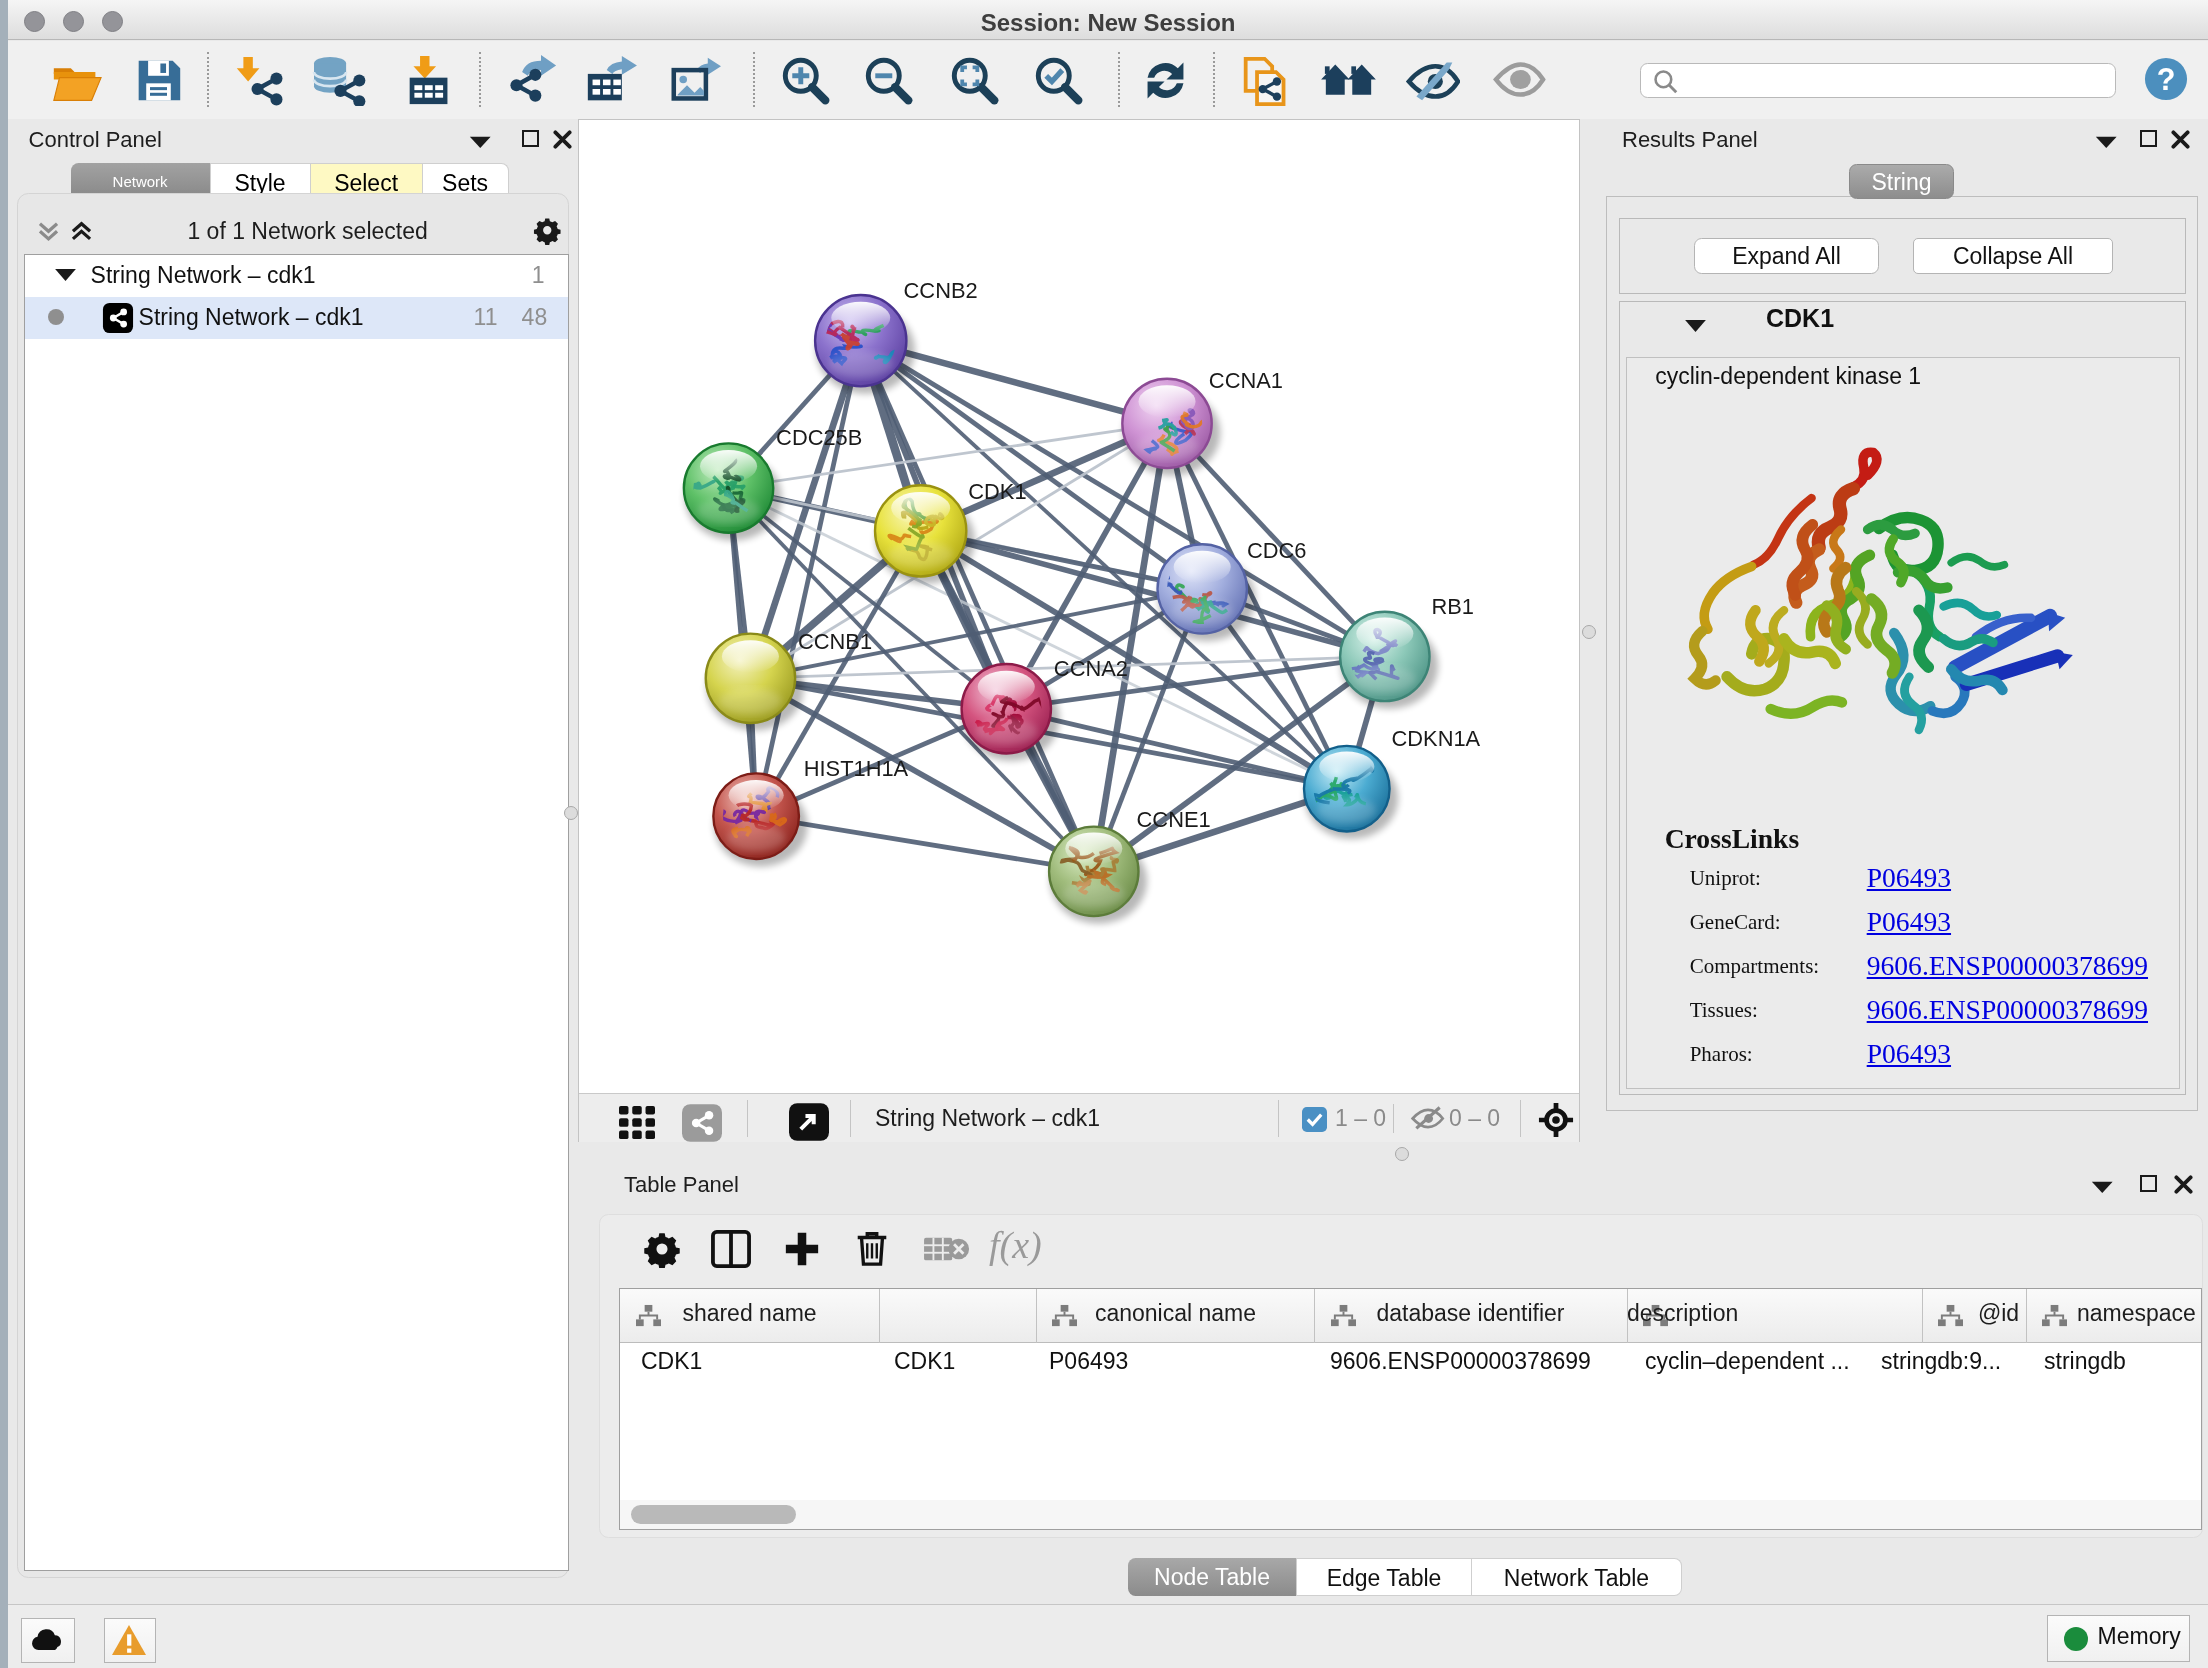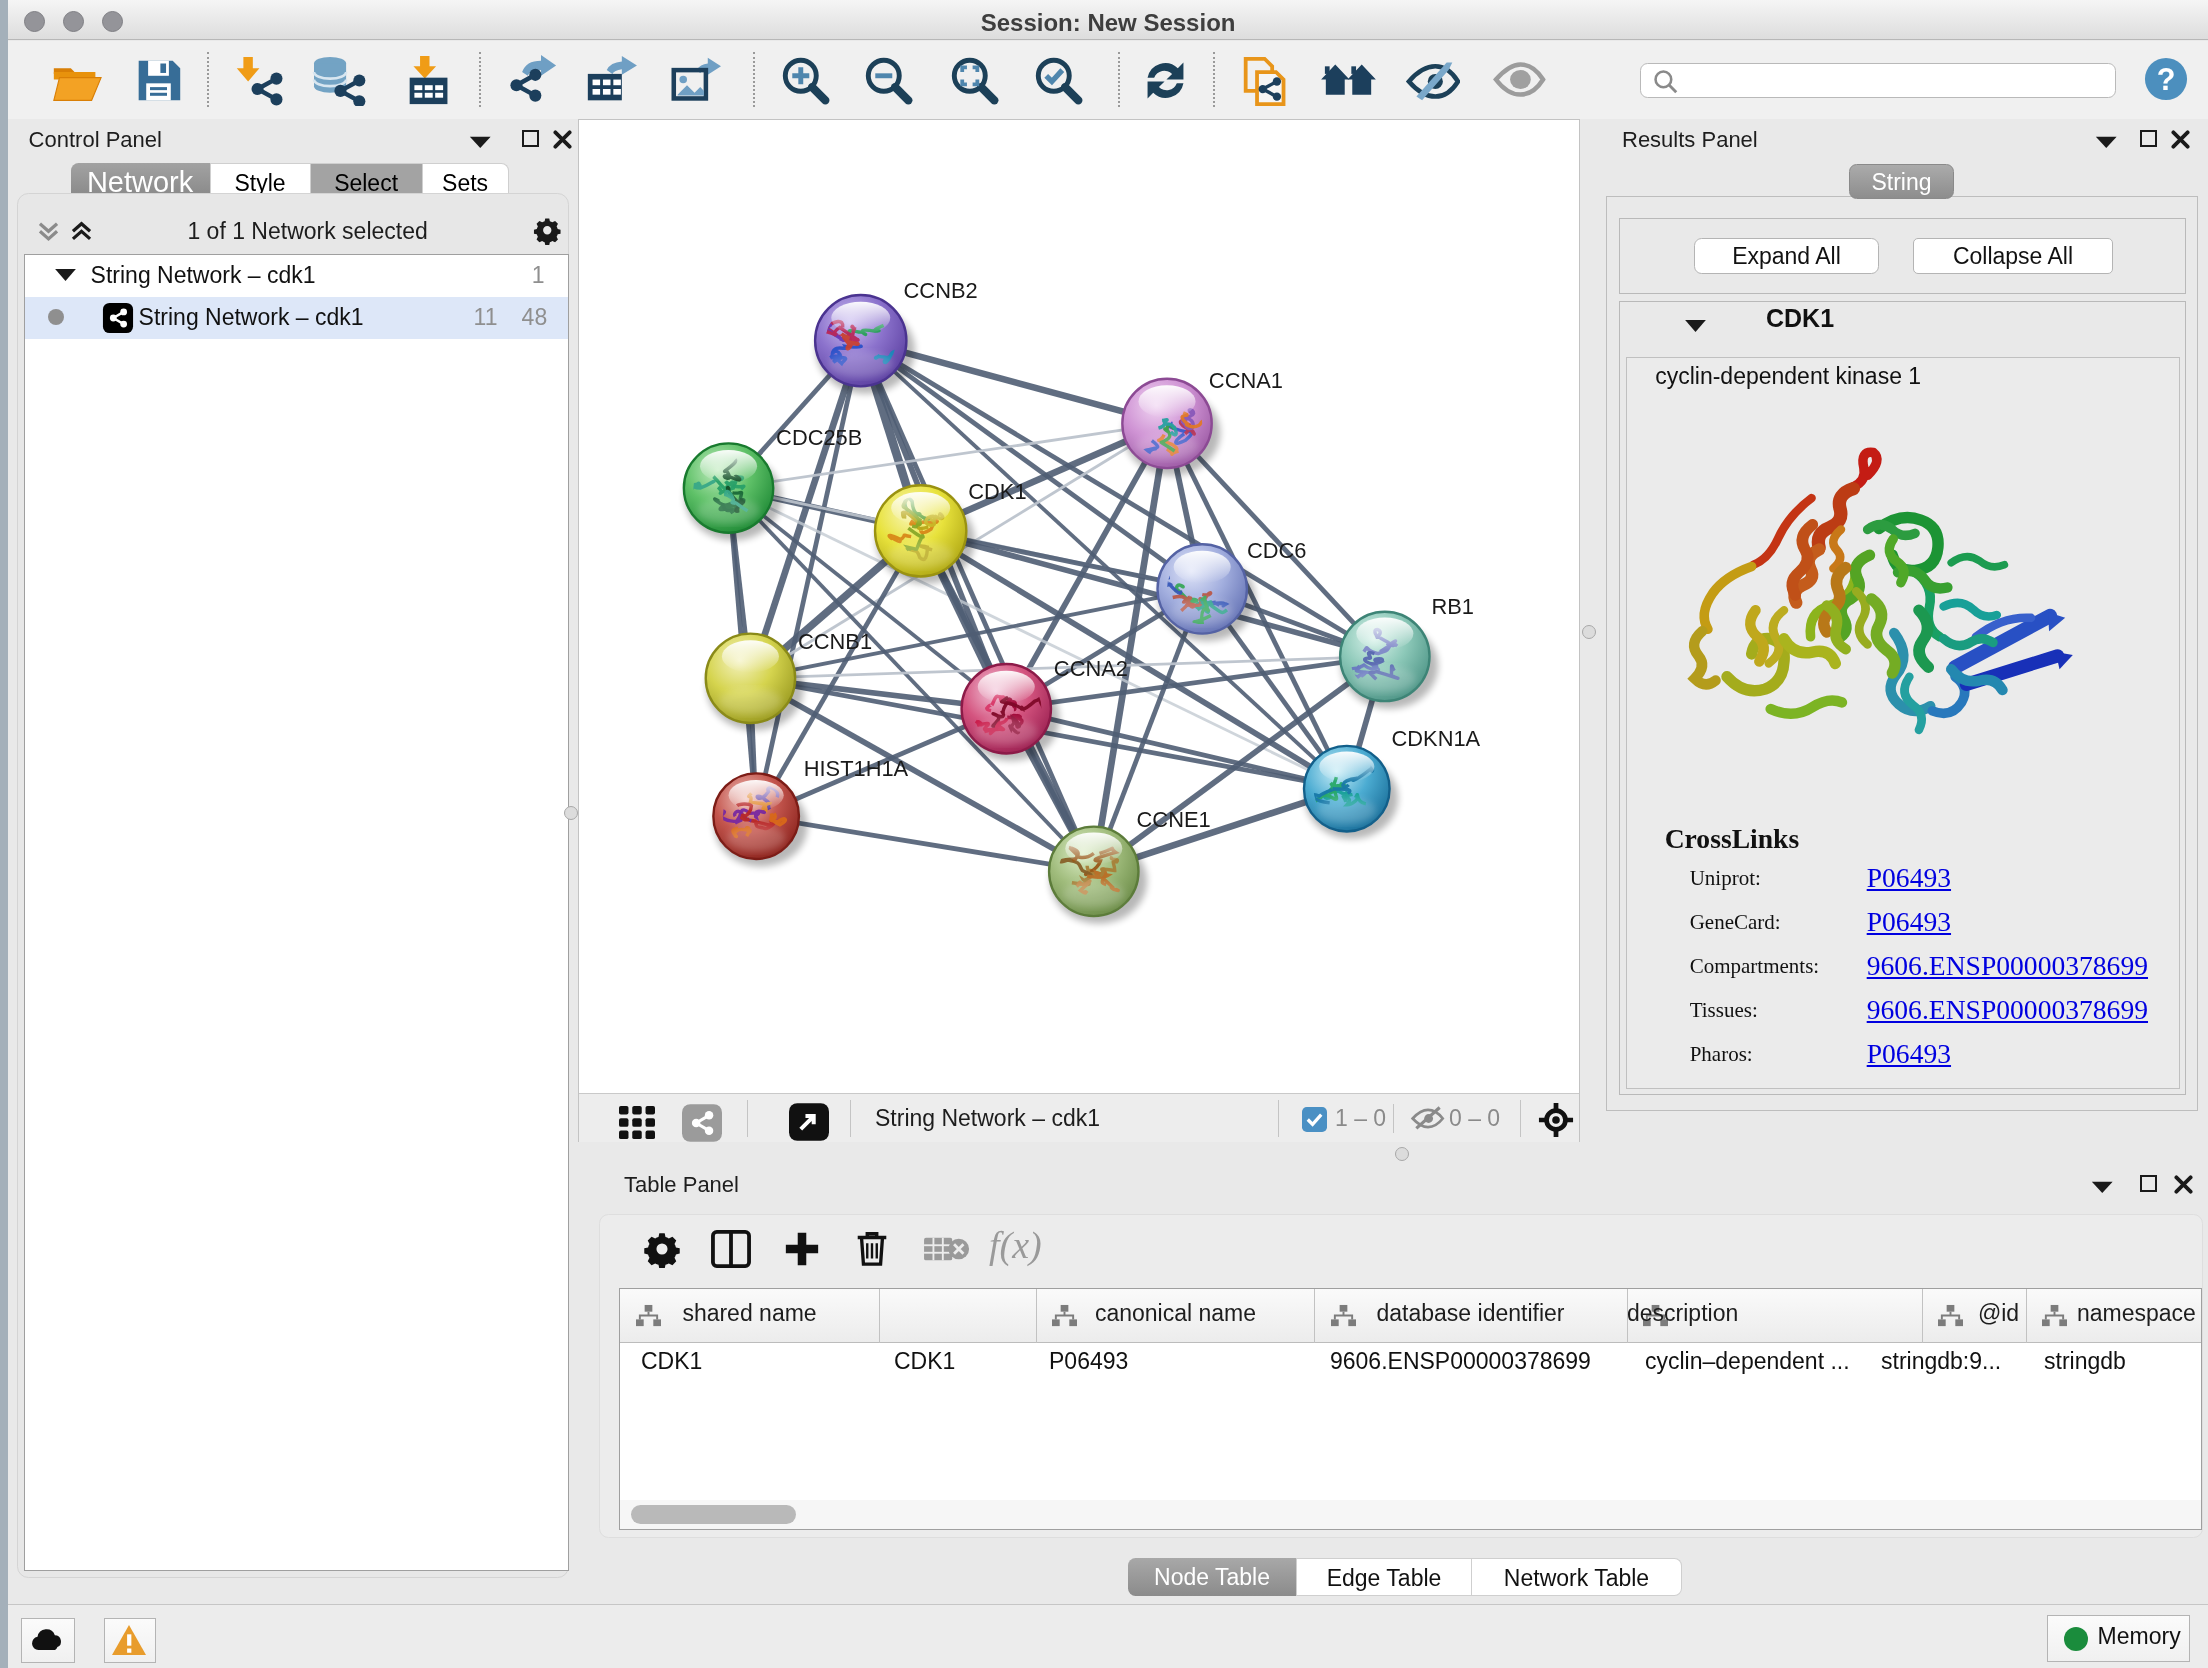--- a/index.html
+++ b/index.html
@@ -198,23 +198,23 @@
     <div style="position:absolute;left:21px;top:7.6px" class="panelheader">Control Panel</div>
     <svg style="position:absolute;left:458px;top:14.3px" width="28.5" height="17" viewBox="0 0 30 18">
         <path d="M4 4 h22 l-11 12 z" fill="#1a1a1a"></path>
       </svg>
     <div style="position:absolute;left:514px;top:11.4px;width:17px;height:17px;border:2.4px solid #1a1a1a"></div>
     <svg style="position:absolute;left:545px;top:11.4px" width="19" height="19" viewBox="0 0 20 20">
         <path d="M2.5 2.5 L17.5 17.5 M17.5 2.5 L2.5 17.5" stroke="#1a1a1a" stroke-width="4" stroke-linecap="round"></path>
       </svg>
 
     <div style="position:absolute;left:63px;top:44px;height:38px;display:flex;">
-      <div style="width:139px;background:linear-gradient(#a2a2a2,#868686);color:#fff;font-size:29px;text-align:center;line-height:38px;border-radius:7.6px 0 0 7.6px;">Network</div>
+      <div style="width:139px;background:linear-gradient(#a2a2a2,#868686);color:#fff;font-size:15px;text-align:center;line-height:38px;border-radius:7.6px 0 0 7.6px;">Network</div>
       <div style="width:101px;background:#fff;border:1px solid #cfcfcf;font-size:23px;text-align:center;line-height:38px;">Style</div>
-      <div style="width:112px;background:#a3a3a3;border:1px solid #cfcfcf;border-left:none;font-size:23px;text-align:center;line-height:38px;">Select</div>
+      <div style="width:112px;background:#fef9c3;border:1px solid #cfcfcf;border-left:none;font-size:23px;text-align:center;line-height:38px;">Select</div>
       <div style="width:86px;background:#fff;border:1px solid #cfcfcf;border-left:none;border-radius:0 7.6px 7.6px 0;font-size:23px;text-align:center;line-height:38px;">Sets</div>
     </div>
 
     <div style="position:absolute;left:9.5px;top:74px;width:552px;height:1385px;background:#e7e7e7;border:1px solid #d4d4d4;border-radius:11.4px;"></div>
 
     <svg style="position:absolute;left:28.5px;top:99px" width="25" height="28.5" viewBox="0 0 26 30">
         <g stroke="#8b8b8b" stroke-width="3.4" fill="none">
           <path d="M4 6 l9 8 l9 -8"></path>
           <path d="M4 14 l9 8 l9 -8"></path>
         </g>

